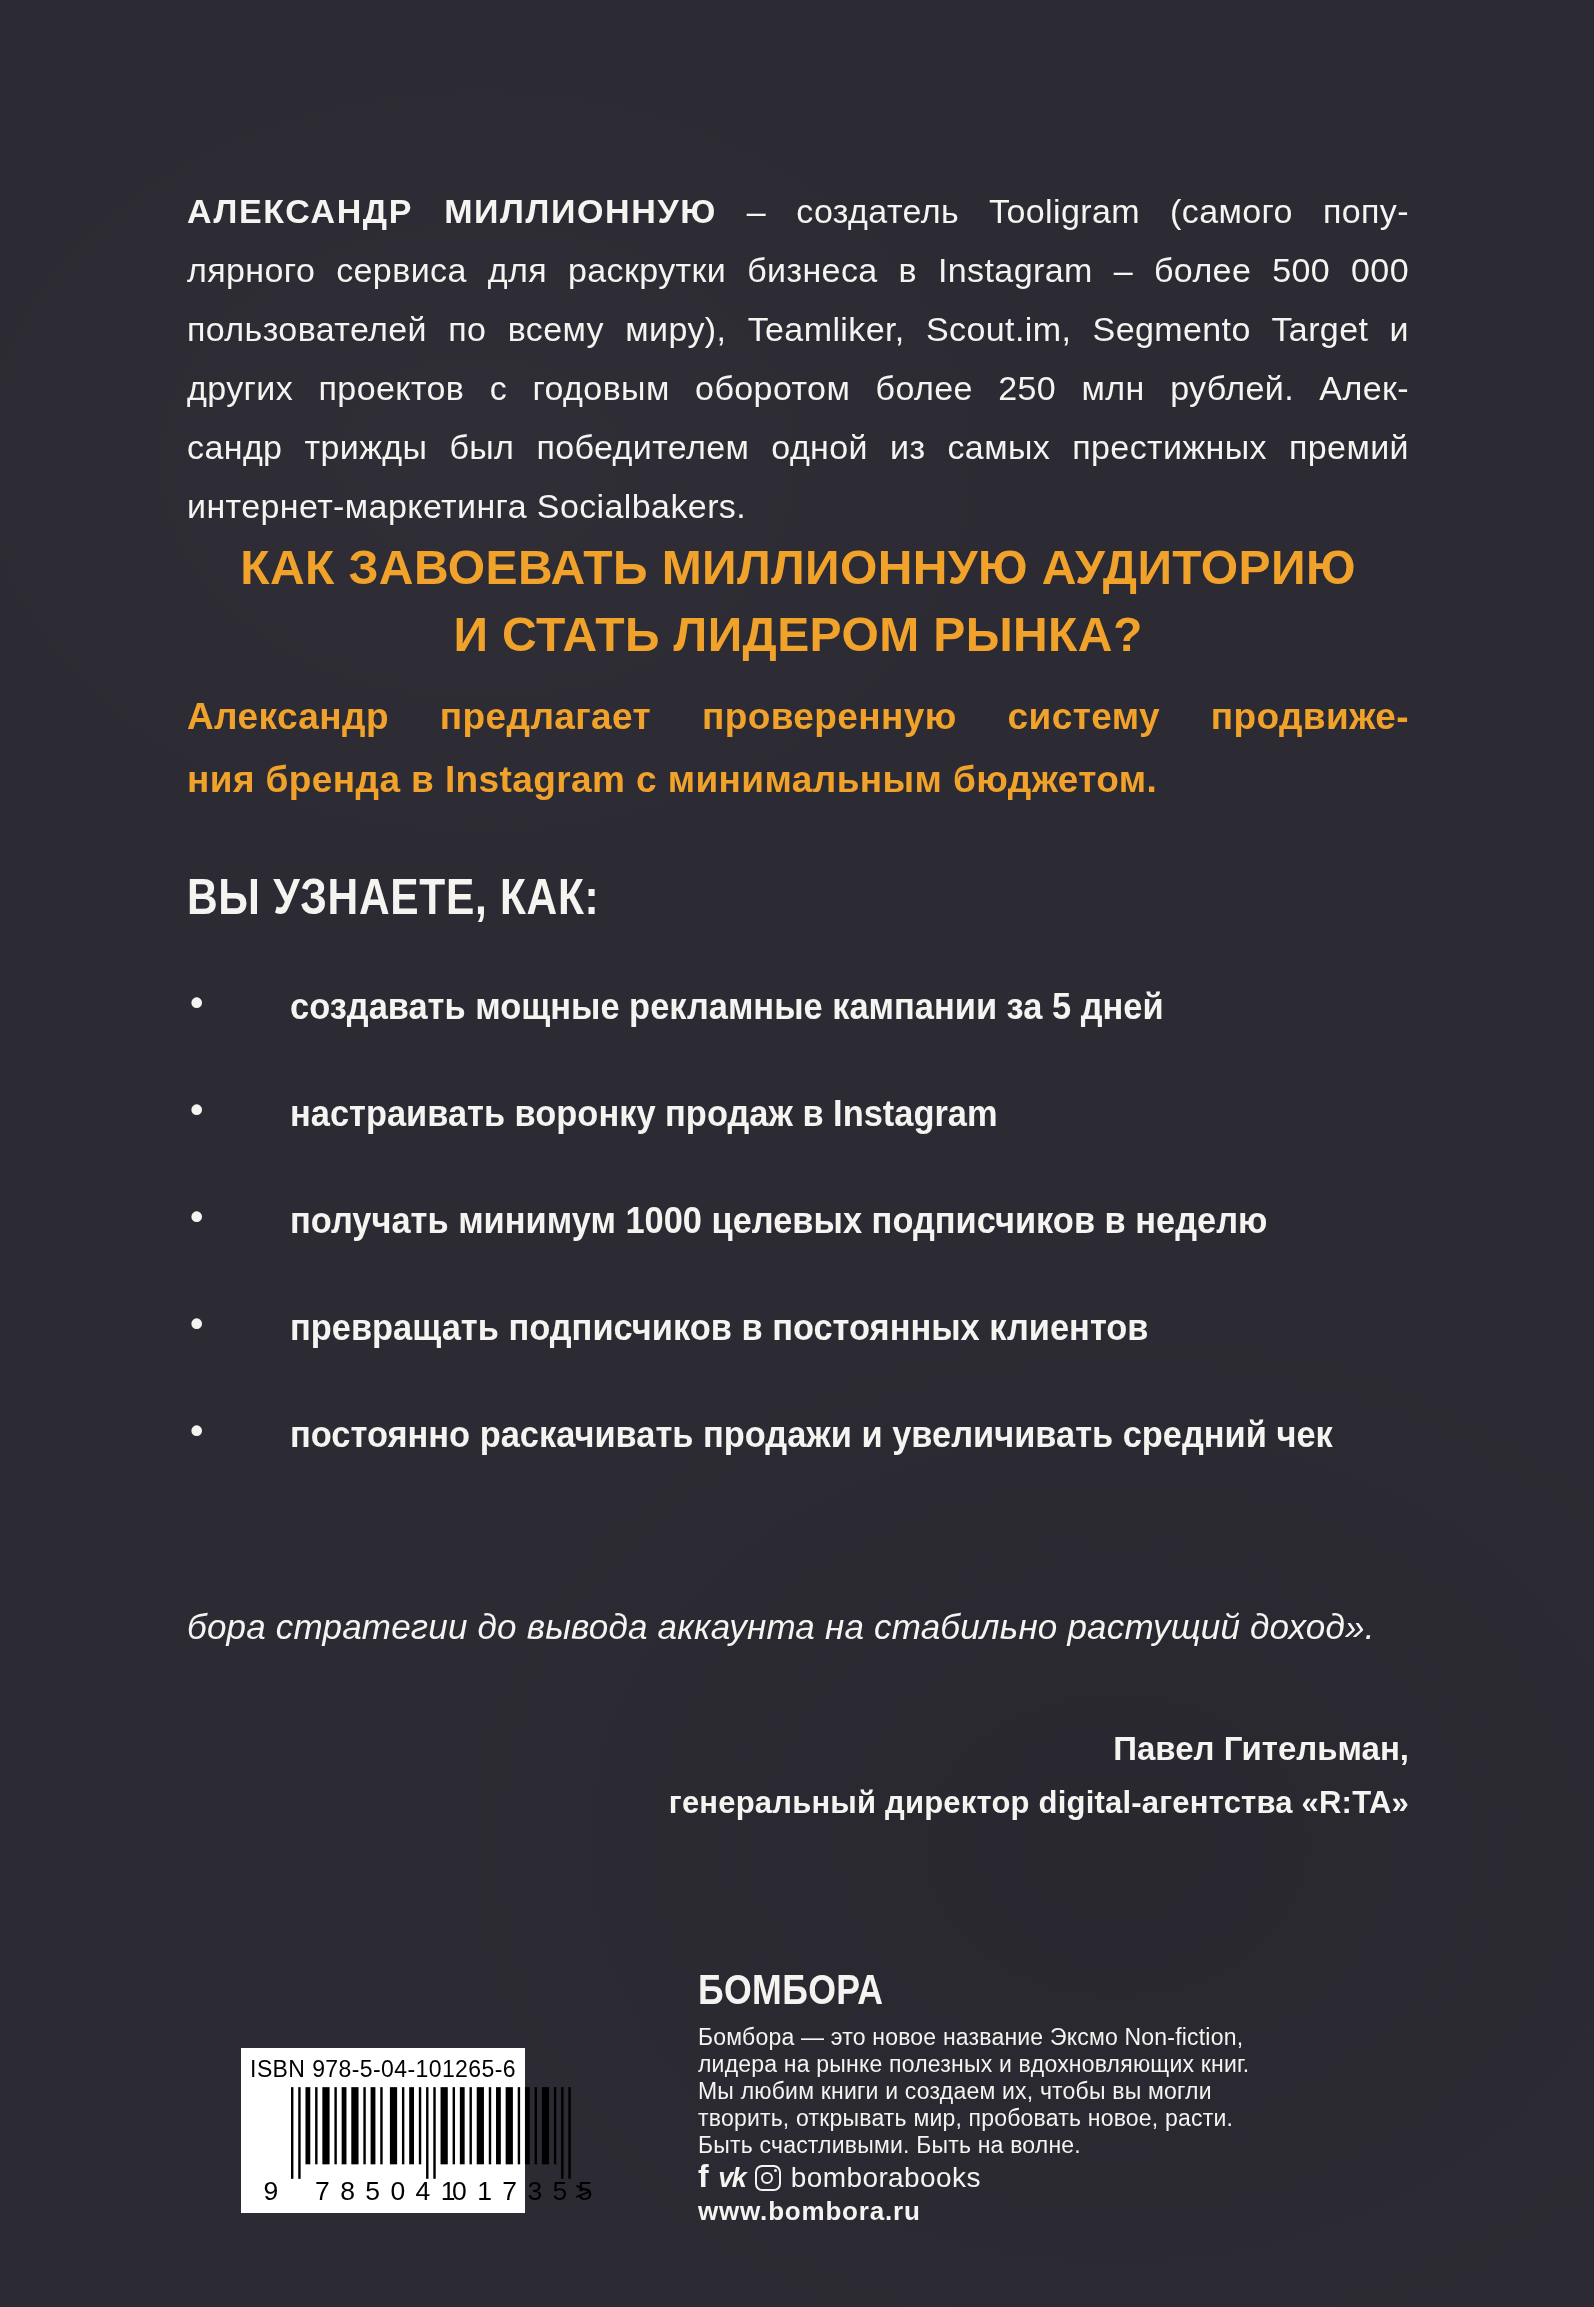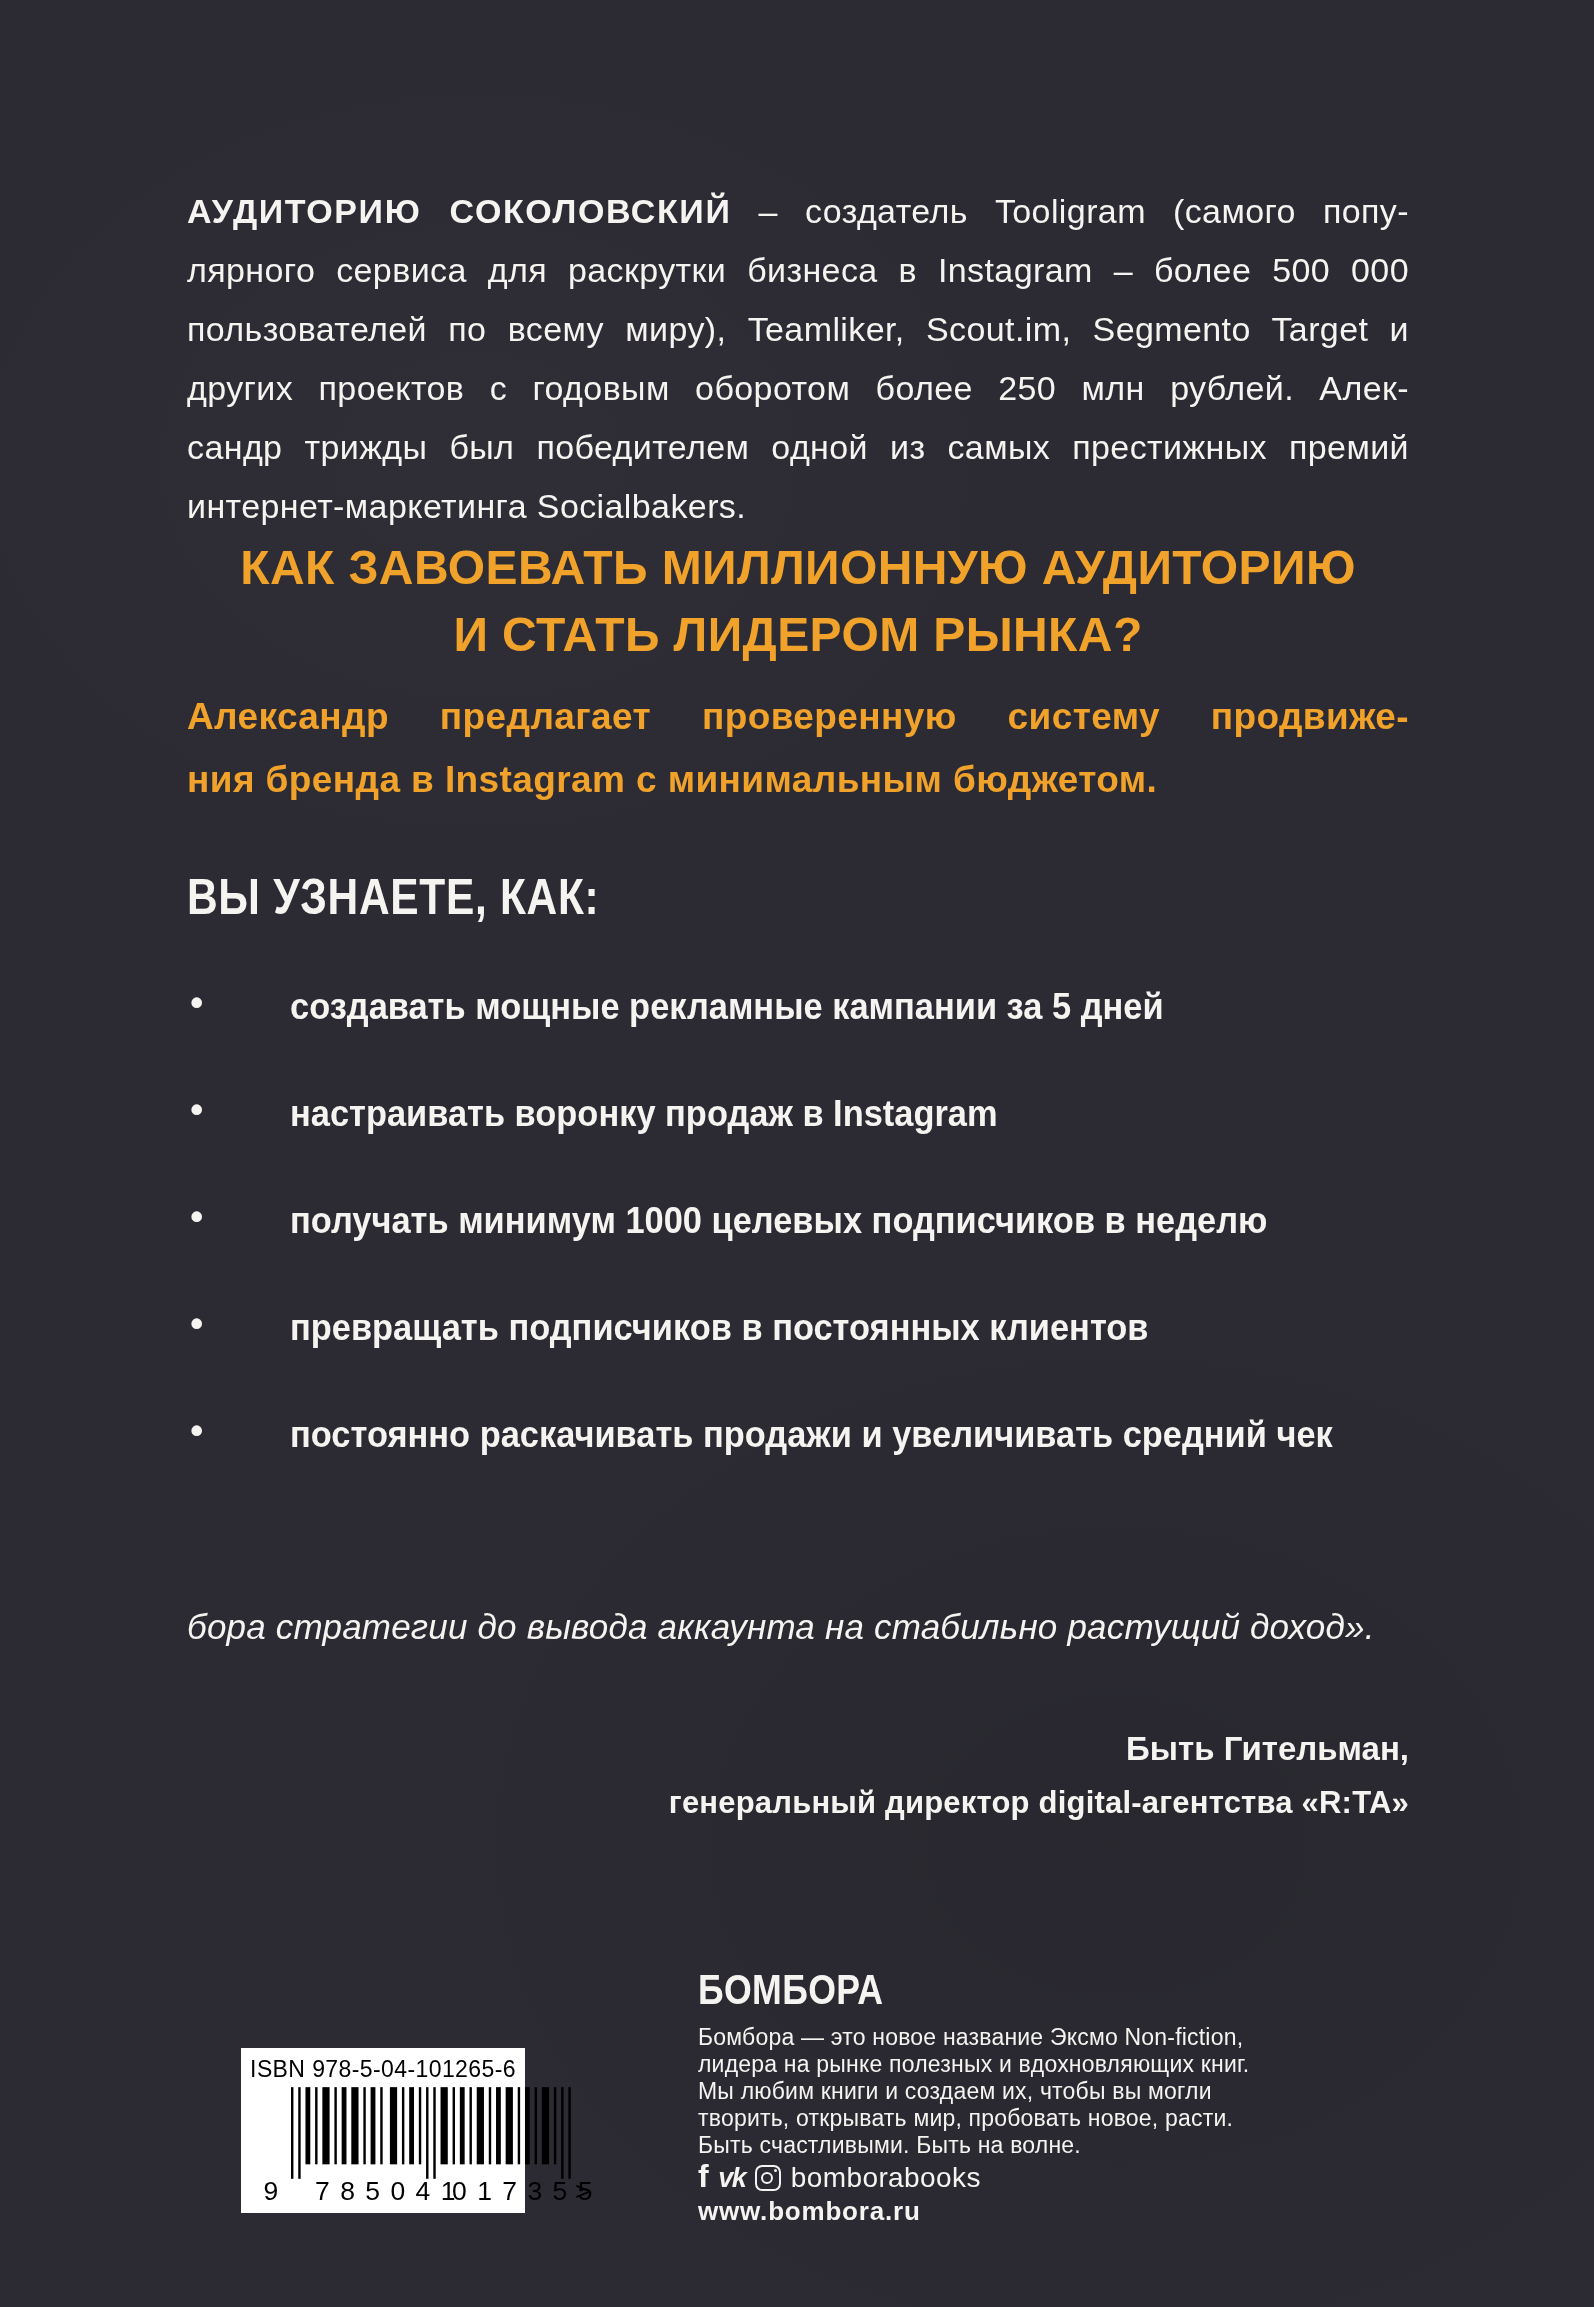--- a/index.html
+++ b/index.html
@@ -62,21 +62,21 @@
   .bc-g2{left:211px;letter-spacing:10.4px;}
   .bc-arrow{left:334px;}
 </style>
 </head>
 <body>
 
 <div class="page">
 
   <div class="col body-par">
     <div class="jline">
-      <span class="author">АУДИТОРИЮ СОКОЛОВСКИЙ</span>
+      <span class="author">АЛЕКСАНДР МИЛЛИОННУЮ</span>
       <span>– создатель Tooligram (самого попу-</span>
     </div>
     <div class="jline">лярного сервиса для раскрутки бизнеса в Instagram – более 500 000</div>
     <div class="jline">пользователей по всему миру), Teamliker, Scout.im, Segmento Target и</div>
     <div class="jline">других проектов с годовым оборотом более 250 млн рублей. Алек-</div>
     <div class="jline">сандр трижды был победителем одной из самых престижных премий</div>
     <div class="jline last">интернет-маркетинга Socialbakers.</div>
   </div>
 
   <div class="col subhead">
@@ -110,21 +110,21 @@
     </div>
     <div class="bullet-item">
       <span class="bullet-dot">•</span>
       <span class="bullet-text">постоянно раскачивать продажи и увеличивать средний чек</span>
     </div>
   </div>
 
   <div class="col quote">
     <div class="jline last">бора стратегии до вывода аккаунта на стабильно растущий доход».</div>
   </div>
-  <div class="quote-author">Быть Гительман,</div>
+  <div class="quote-author">Павел Гительман,</div>
   <div class="quote-role">генеральный директор digital-агентства «R:TA»</div>
 
   <div class="pub-name">БОМБОРА</div>
   <div class="pub-about">
     <div>Бомбора — это новое название Эксмо Non-fiction,</div>
     <div>лидера на рынке полезных и вдохновляющих книг.</div>
     <div>Мы любим книги и создаем их, чтобы вы могли</div>
     <div>творить, открывать мир, пробовать новое, расти.</div>
     <div>Быть счастливыми. Быть на волне.</div>
   </div>

